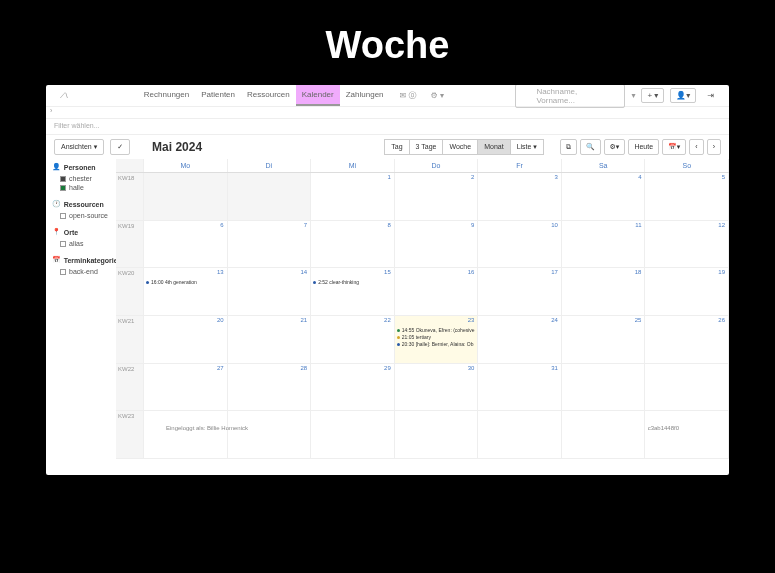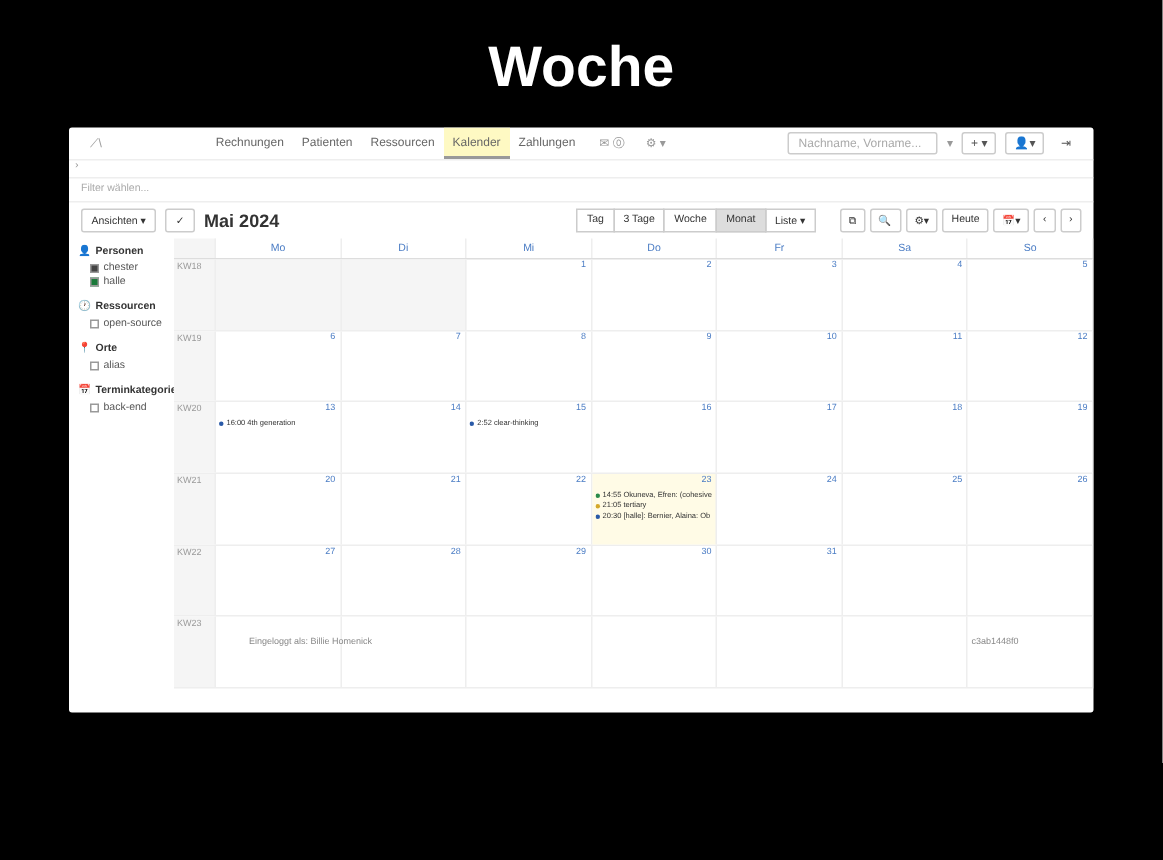--- a/index.html
+++ b/index.html
@@ -2,29 +2,29 @@
 <html><head>
 <meta charset="utf-8">
 <style>
 *{box-sizing:border-box;margin:0;padding:0;font-family:-apple-system,BlinkMacSystemFont,"Segoe UI",Arial,sans-serif}
 body{background:#000;width:775px;height:573px;overflow:hidden}
 .overlay-title{color:#fff;font-size:38px;font-weight:700;text-align:center;padding:24px 0 18px}
 .app{background:#fff;margin:0 46px;height:390px;border-radius:2px;overflow:hidden;font-size:8px;color:#333;position:relative}
 .topbar{display:flex;align-items:center;height:22px;padding:0 10px;border-bottom:1px solid #eee;gap:6px}
 .nav-items{display:flex;gap:0;margin-left:60px}
 .nav-item{padding:5px 6px;color:#666;cursor:pointer}
-.nav-item.active{background:#fef9c3;border-bottom:2px solid #999}
+.nav-item.active{background:#f0abfc;border-bottom:2px solid #999}
 .nav-icon{color:#999;padding:5px 4px}
-.search-box{margin-left:auto;border:1px solid #ccc;padding:2px 6px;width:100px;color:#aaa;border-radius:2px}
+.search-box{margin-left:auto;border:1px solid #ccc;padding:2px 20px;width:110px;color:#aaa;border-radius:2px}
 .top-btn{border:1px solid #ccc;padding:2px 5px;border-radius:2px;color:#555}
 .expand-row{height:12px;border-bottom:1px solid #eee;padding-left:4px;color:#999;font-size:7px}
 .filter-row{height:16px;border-bottom:1px solid #eee;padding:3px 8px;color:#aaa;font-size:7px}
 .toolbar{display:flex;align-items:center;height:24px;padding:0 8px;gap:6px}
 .ansichten-btn{border:1px solid #ccc;padding:3px 6px;border-radius:2px;font-size:7px}
-.month-title{font-size:12px;font-weight:600;margin-left:0}
+.month-title{font-size:12px;font-weight:600;margin-left:16px}
 .view-group{display:flex;margin-left:auto}
 .vg-btn{border:1px solid #ccc;padding:3px 6px;font-size:7px;margin-left:-1px}
 .vg-btn.active{background:#ddd}
 .btn-group{display:flex;gap:3px;margin-left:10px}
 .icon-btn{border:1px solid #ccc;padding:3px 5px;border-radius:2px;font-size:7px}
 .main{display:flex;height:calc(100% - 90px)}
 .sidebar{width:70px;padding:4px 6px;font-size:7px}
 .sb-section{margin-bottom:8px}
 .sb-head{display:flex;align-items:center;gap:3px;font-weight:600;color:#333;margin-bottom:3px}
 .sb-item{display:flex;align-items:center;gap:3px;padding:1px 0 1px 8px;color:#555}

